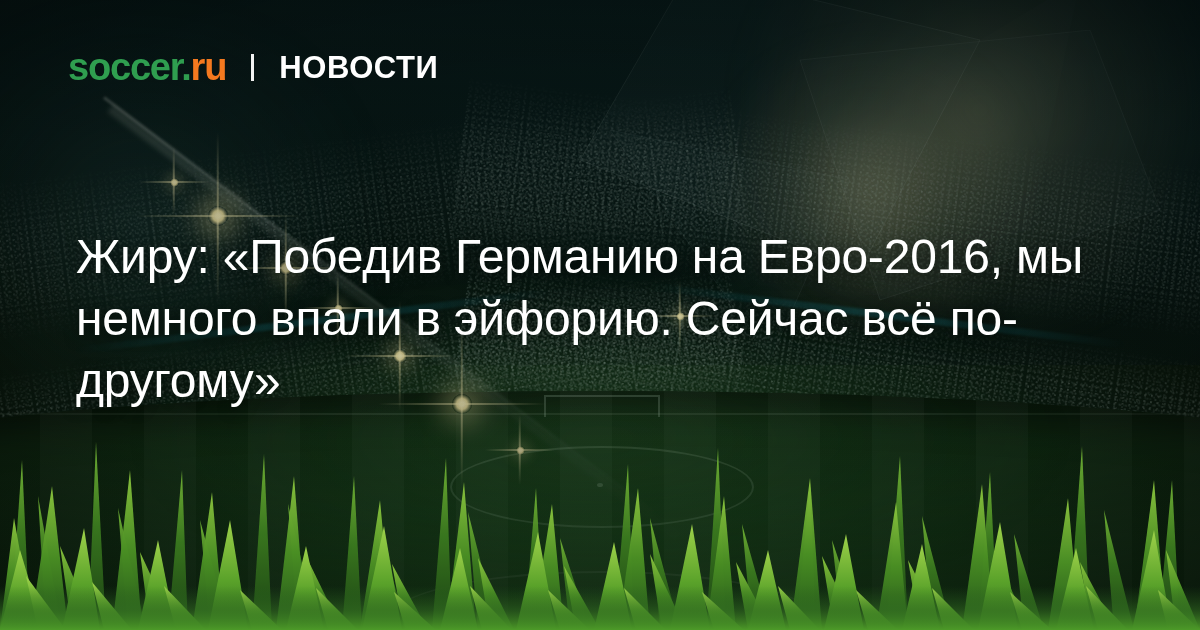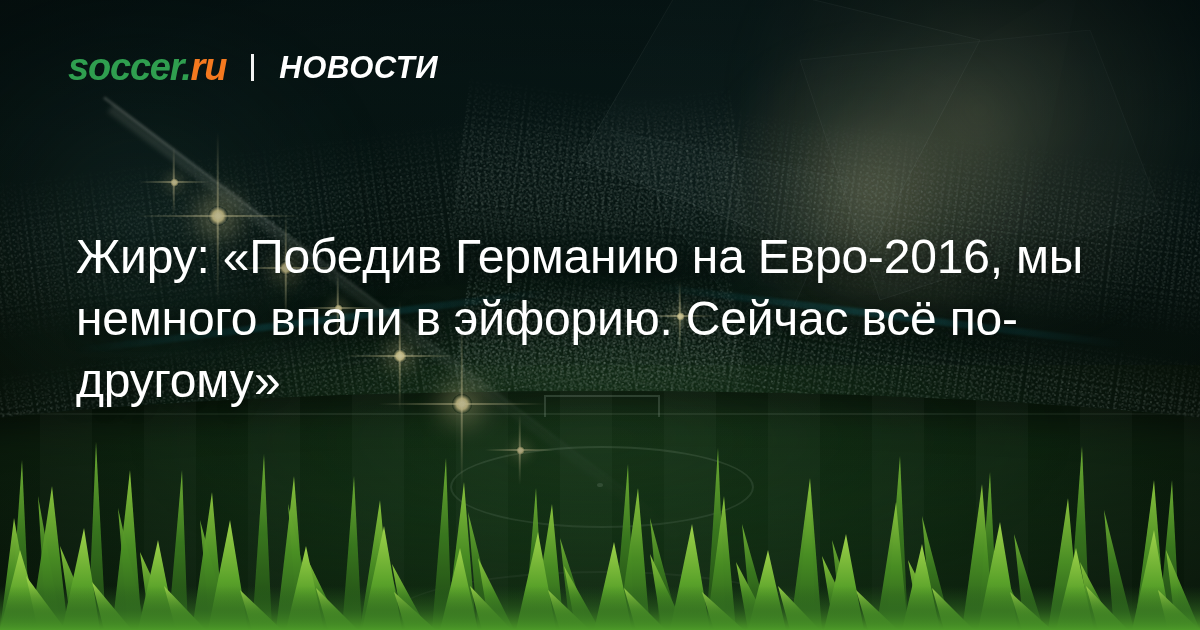--- a/index.html
+++ b/index.html
@@ -302,21 +302,20 @@
   
 
   .header {
     position: absolute;
     left: 68px;
     top: 48px;
     display: flex;
     align-items: center;
     gap: 25px;
     z-index: 6;
-    font-style: italic;
   }
   .logo {
     font-size: 38px;
     font-weight: bold;
     letter-spacing: -1.2px;
     line-height: 1;
     white-space: nowrap;
   }
   .logo .soccer { color: #2f9e4f; }
   .logo .dot    { color: #2f9e4f; }

